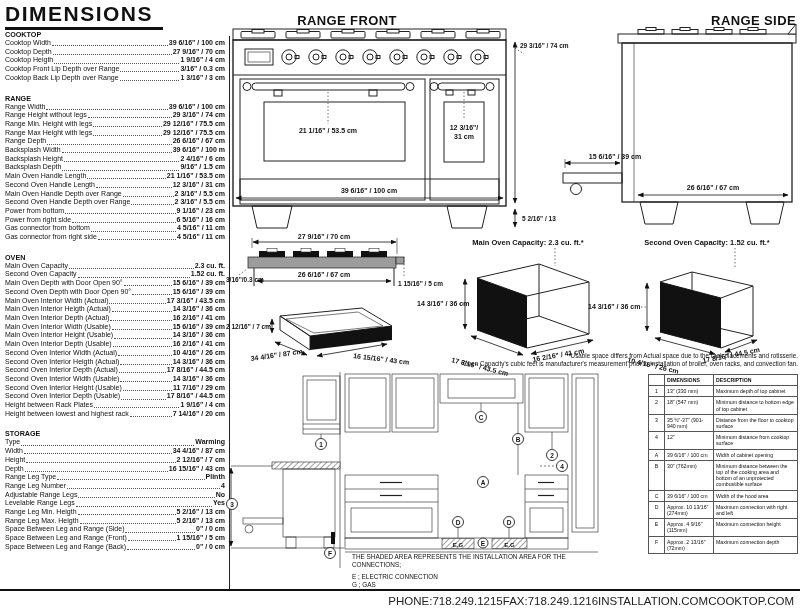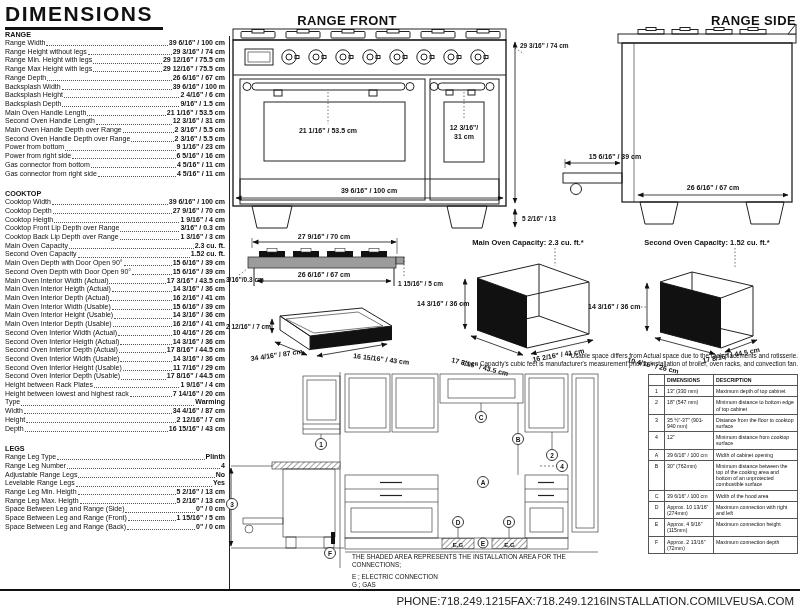--- a/index.html
+++ b/index.html
@@ -62,137 +62,138 @@
       <line x1="0" y1="0" x2="0" y2="4" stroke="#888" stroke-width="1.6"></line>
     </pattern>
   </defs>
 </svg>
 
 <div class="abs page-title">DIMENSIONS</div>
 <div class="abs vline"></div>
 
 <div class="abs specs">
   <div class="sec">
-    <div class="sec-title">RANGE</div>
+    <div class="sec-title">COOKTOP</div>
     <div>
 
     <div class="srow">
-          <span class="lbl">Range Width</span>
+          <span class="lbl">Cooktop Width</span>
           <span class="dots"></span>
           <span class="val">39 6/16" / 100 cm</span>
         </div>
         <div class="srow">
-          <span class="lbl">Range Height without legs</span>
-          <span class="dots"></span>
-          <span class="val">29 3/16" / 74 cm</span>
-        </div>
-        <div class="srow">
-          <span class="lbl">Range Min. Height with legs</span>
-          <span class="dots"></span>
-          <span class="val">29 12/16" / 75.5 cm</span>
-        </div>
-        <div class="srow">
-          <span class="lbl">Range Max Height with legs</span>
-          <span class="dots"></span>
-          <span class="val">29 12/16" / 75.5 cm</span>
-        </div>
-        <div class="srow">
-          <span class="lbl">Range Depth</span>
-          <span class="dots"></span>
-          <span class="val">26 6/16" / 67 cm</span>
-        </div>
-        <div class="srow">
-          <span class="lbl">Backsplash Width</span>
-          <span class="dots"></span>
-          <span class="val">39 6/16" / 100 m</span>
-        </div>
-        <div class="srow">
-          <span class="lbl">Backsplash Height</span>
-          <span class="dots"></span>
-          <span class="val">2 4/16" / 6 cm</span>
-        </div>
-        <div class="srow">
-          <span class="lbl">Backsplash Depth</span>
-          <span class="dots"></span>
-          <span class="val">9/16" / 1.5 cm</span>
-        </div>
-        <div class="srow">
-          <span class="lbl">Main Oven Handle Length</span>
-          <span class="dots"></span>
-          <span class="val">21 1/16" / 53.5 cm</span>
-        </div>
-        <div class="srow">
-          <span class="lbl">Second Oven Handle Length</span>
-          <span class="dots"></span>
-          <span class="val">12 3/16" / 31 cm</span>
-        </div>
-        <div class="srow">
-          <span class="lbl">Main Oven Handle Depth over Range</span>
-          <span class="dots"></span>
-          <span class="val">2 3/16" / 5.5 cm</span>
-        </div>
-        <div class="srow">
-          <span class="lbl">Second Oven Handle Depth over Range</span>
-          <span class="dots"></span>
-          <span class="val">2 3/16" / 5.5 cm</span>
-        </div>
-        <div class="srow">
-          <span class="lbl">Power from bottom</span>
-          <span class="dots"></span>
-          <span class="val">9 1/16" / 23 cm</span>
-        </div>
-        <div class="srow">
-          <span class="lbl">Power from right side</span>
-          <span class="dots"></span>
-          <span class="val">6 5/16" / 16 cm</span>
-        </div>
-        <div class="srow">
-          <span class="lbl">Gas connector from bottom</span>
-          <span class="dots"></span>
-          <span class="val">4 5/16" / 11 cm</span>
-        </div>
-        <div class="srow">
-          <span class="lbl">Gas connector from right side</span>
-          <span class="dots"></span>
-          <span class="val">4 5/16" / 11 cm</span>
+          <span class="lbl">Cooktop Depth</span>
+          <span class="dots"></span>
+          <span class="val">27 9/16" / 70 cm</span>
+        </div>
+        <div class="srow">
+          <span class="lbl">Cooktop Heigth</span>
+          <span class="dots"></span>
+          <span class="val">1 9/16" / 4 cm</span>
+        </div>
+        <div class="srow">
+          <span class="lbl">Cooktop Front Lip Depth over Range</span>
+          <span class="dots"></span>
+          <span class="val">3/16" / 0.3 cm</span>
+        </div>
+        <div class="srow">
+          <span class="lbl">Cooktop Back Lip Depth over Range</span>
+          <span class="dots"></span>
+          <span class="val">1 3/16" / 3 cm</span>
         </div>
       </div>
   </div>
   <div class="sec">
-    <div class="sec-title">COOKTOP</div>
+    <div class="sec-title">RANGE</div>
     <div>
 
     <div class="srow">
-          <span class="lbl">Cooktop Width</span>
+          <span class="lbl">Range Width</span>
           <span class="dots"></span>
           <span class="val">39 6/16" / 100 cm</span>
         </div>
         <div class="srow">
-          <span class="lbl">Cooktop Depth</span>
-          <span class="dots"></span>
-          <span class="val">27 9/16" / 70 cm</span>
-        </div>
-        <div class="srow">
-          <span class="lbl">Cooktop Heigth</span>
-          <span class="dots"></span>
-          <span class="val">1 9/16" / 4 cm</span>
-        </div>
-        <div class="srow">
-          <span class="lbl">Cooktop Front Lip Depth over Range</span>
-          <span class="dots"></span>
-          <span class="val">3/16" / 0.3 cm</span>
-        </div>
-        <div class="srow">
-          <span class="lbl">Cooktop Back Lip Depth over Range</span>
-          <span class="dots"></span>
-          <span class="val">1 3/16" / 3 cm</span>
+          <span class="lbl">Range Height without legs</span>
+          <span class="dots"></span>
+          <span class="val">29 3/16" / 74 cm</span>
+        </div>
+        <div class="srow">
+          <span class="lbl">Range Min. Height with legs</span>
+          <span class="dots"></span>
+          <span class="val">29 12/16" / 75.5 cm</span>
+        </div>
+        <div class="srow">
+          <span class="lbl">Range Max Height with legs</span>
+          <span class="dots"></span>
+          <span class="val">29 12/16" / 75.5 cm</span>
+        </div>
+        <div class="srow">
+          <span class="lbl">Range Depth</span>
+          <span class="dots"></span>
+          <span class="val">26 6/16" / 67 cm</span>
+        </div>
+        <div class="srow">
+          <span class="lbl">Backsplash Width</span>
+          <span class="dots"></span>
+          <span class="val">39 6/16" / 100 m</span>
+        </div>
+        <div class="srow">
+          <span class="lbl">Backsplash Height</span>
+          <span class="dots"></span>
+          <span class="val">2 4/16" / 6 cm</span>
+        </div>
+        <div class="srow">
+          <span class="lbl">Backsplash Depth</span>
+          <span class="dots"></span>
+          <span class="val">9/16" / 1.5 cm</span>
+        </div>
+        <div class="srow">
+          <span class="lbl">Main Oven Handle Length</span>
+          <span class="dots"></span>
+          <span class="val">21 1/16" / 53.5 cm</span>
+        </div>
+        <div class="srow">
+          <span class="lbl">Second Oven Handle Length</span>
+          <span class="dots"></span>
+          <span class="val">12 3/16" / 31 cm</span>
+        </div>
+        <div class="srow">
+          <span class="lbl">Main Oven Handle Depth over Range</span>
+          <span class="dots"></span>
+          <span class="val">2 3/16" / 5.5 cm</span>
+        </div>
+        <div class="srow">
+          <span class="lbl">Second Oven Handle Depth over Range</span>
+          <span class="dots"></span>
+          <span class="val">2 3/16" / 5.5 cm</span>
+        </div>
+        <div class="srow">
+          <span class="lbl">Power from bottom</span>
+          <span class="dots"></span>
+          <span class="val">9 1/16" / 23 cm</span>
+        </div>
+        <div class="srow">
+          <span class="lbl">Power from right side</span>
+          <span class="dots"></span>
+          <span class="val">6 5/16" / 16 cm</span>
+        </div>
+        <div class="srow">
+          <span class="lbl">Gas connector from bottom</span>
+          <span class="dots"></span>
+          <span class="val">4 5/16" / 11 cm</span>
+        </div>
+        <div class="srow">
+          <span class="lbl">Gas connector from right side</span>
+          <span class="dots"></span>
+          <span class="val">4 5/16" / 11 cm</span>
         </div>
       </div>
   </div>
   <div class="sec">
+    <div class="sec-title">OVEN</div>
     <div>
 
     <div class="srow">
           <span class="lbl">Main Oven Capacity</span>
           <span class="dots"></span>
           <span class="val">2.3 cu. ft.</span>
         </div>
         <div class="srow">
           <span class="lbl">Second Oven Capacity</span>
           <span class="dots"></span>
@@ -274,20 +275,21 @@
           <span class="val">1 9/16" / 4 cm</span>
         </div>
         <div class="srow">
           <span class="lbl">Height between lowest and highest rack</span>
           <span class="dots"></span>
           <span class="val">7 14/16" / 20 cm</span>
         </div>
       </div>
   </div>
   <div class="sec">
+    <div class="sec-title">STORAGE</div>
     <div>
 
     <div class="srow">
           <span class="lbl">Type</span>
           <span class="dots"></span>
           <span class="val">Warming</span>
         </div>
         <div class="srow">
           <span class="lbl">Width</span>
           <span class="dots"></span>
@@ -299,21 +301,20 @@
           <span class="val">2 12/16" / 7 cm</span>
         </div>
         <div class="srow">
           <span class="lbl">Depth</span>
           <span class="dots"></span>
           <span class="val">16 15/16" / 43 cm</span>
         </div>
       </div>
   </div>
   <div class="sec">
-    <div class="sec-title">LEGS</div>
     <div>
 
     <div class="srow">
           <span class="lbl">Range Leg Type</span>
           <span class="dots"></span>
           <span class="val">Plinth</span>
         </div>
         <div class="srow">
           <span class="lbl">Range Leg Number</span>
           <span class="dots"></span>
@@ -738,14 +739,14 @@
         <td>Approx. 2 13/16" (72mm)</td>
         <td>Maximum connection depth</td>
       </tr>
     </tbody>
 </table>
 
 <div class="abs footer">
   <span>PHONE:718.249.1215</span>
   <span>FAX:718.249.1216</span>
   <span>INSTALLATION.COM</span>
-  <span>ILVEUSA.COM</span>
+  <span>COOKTOP.COM</span>
 </div>
 
 </body></html>

